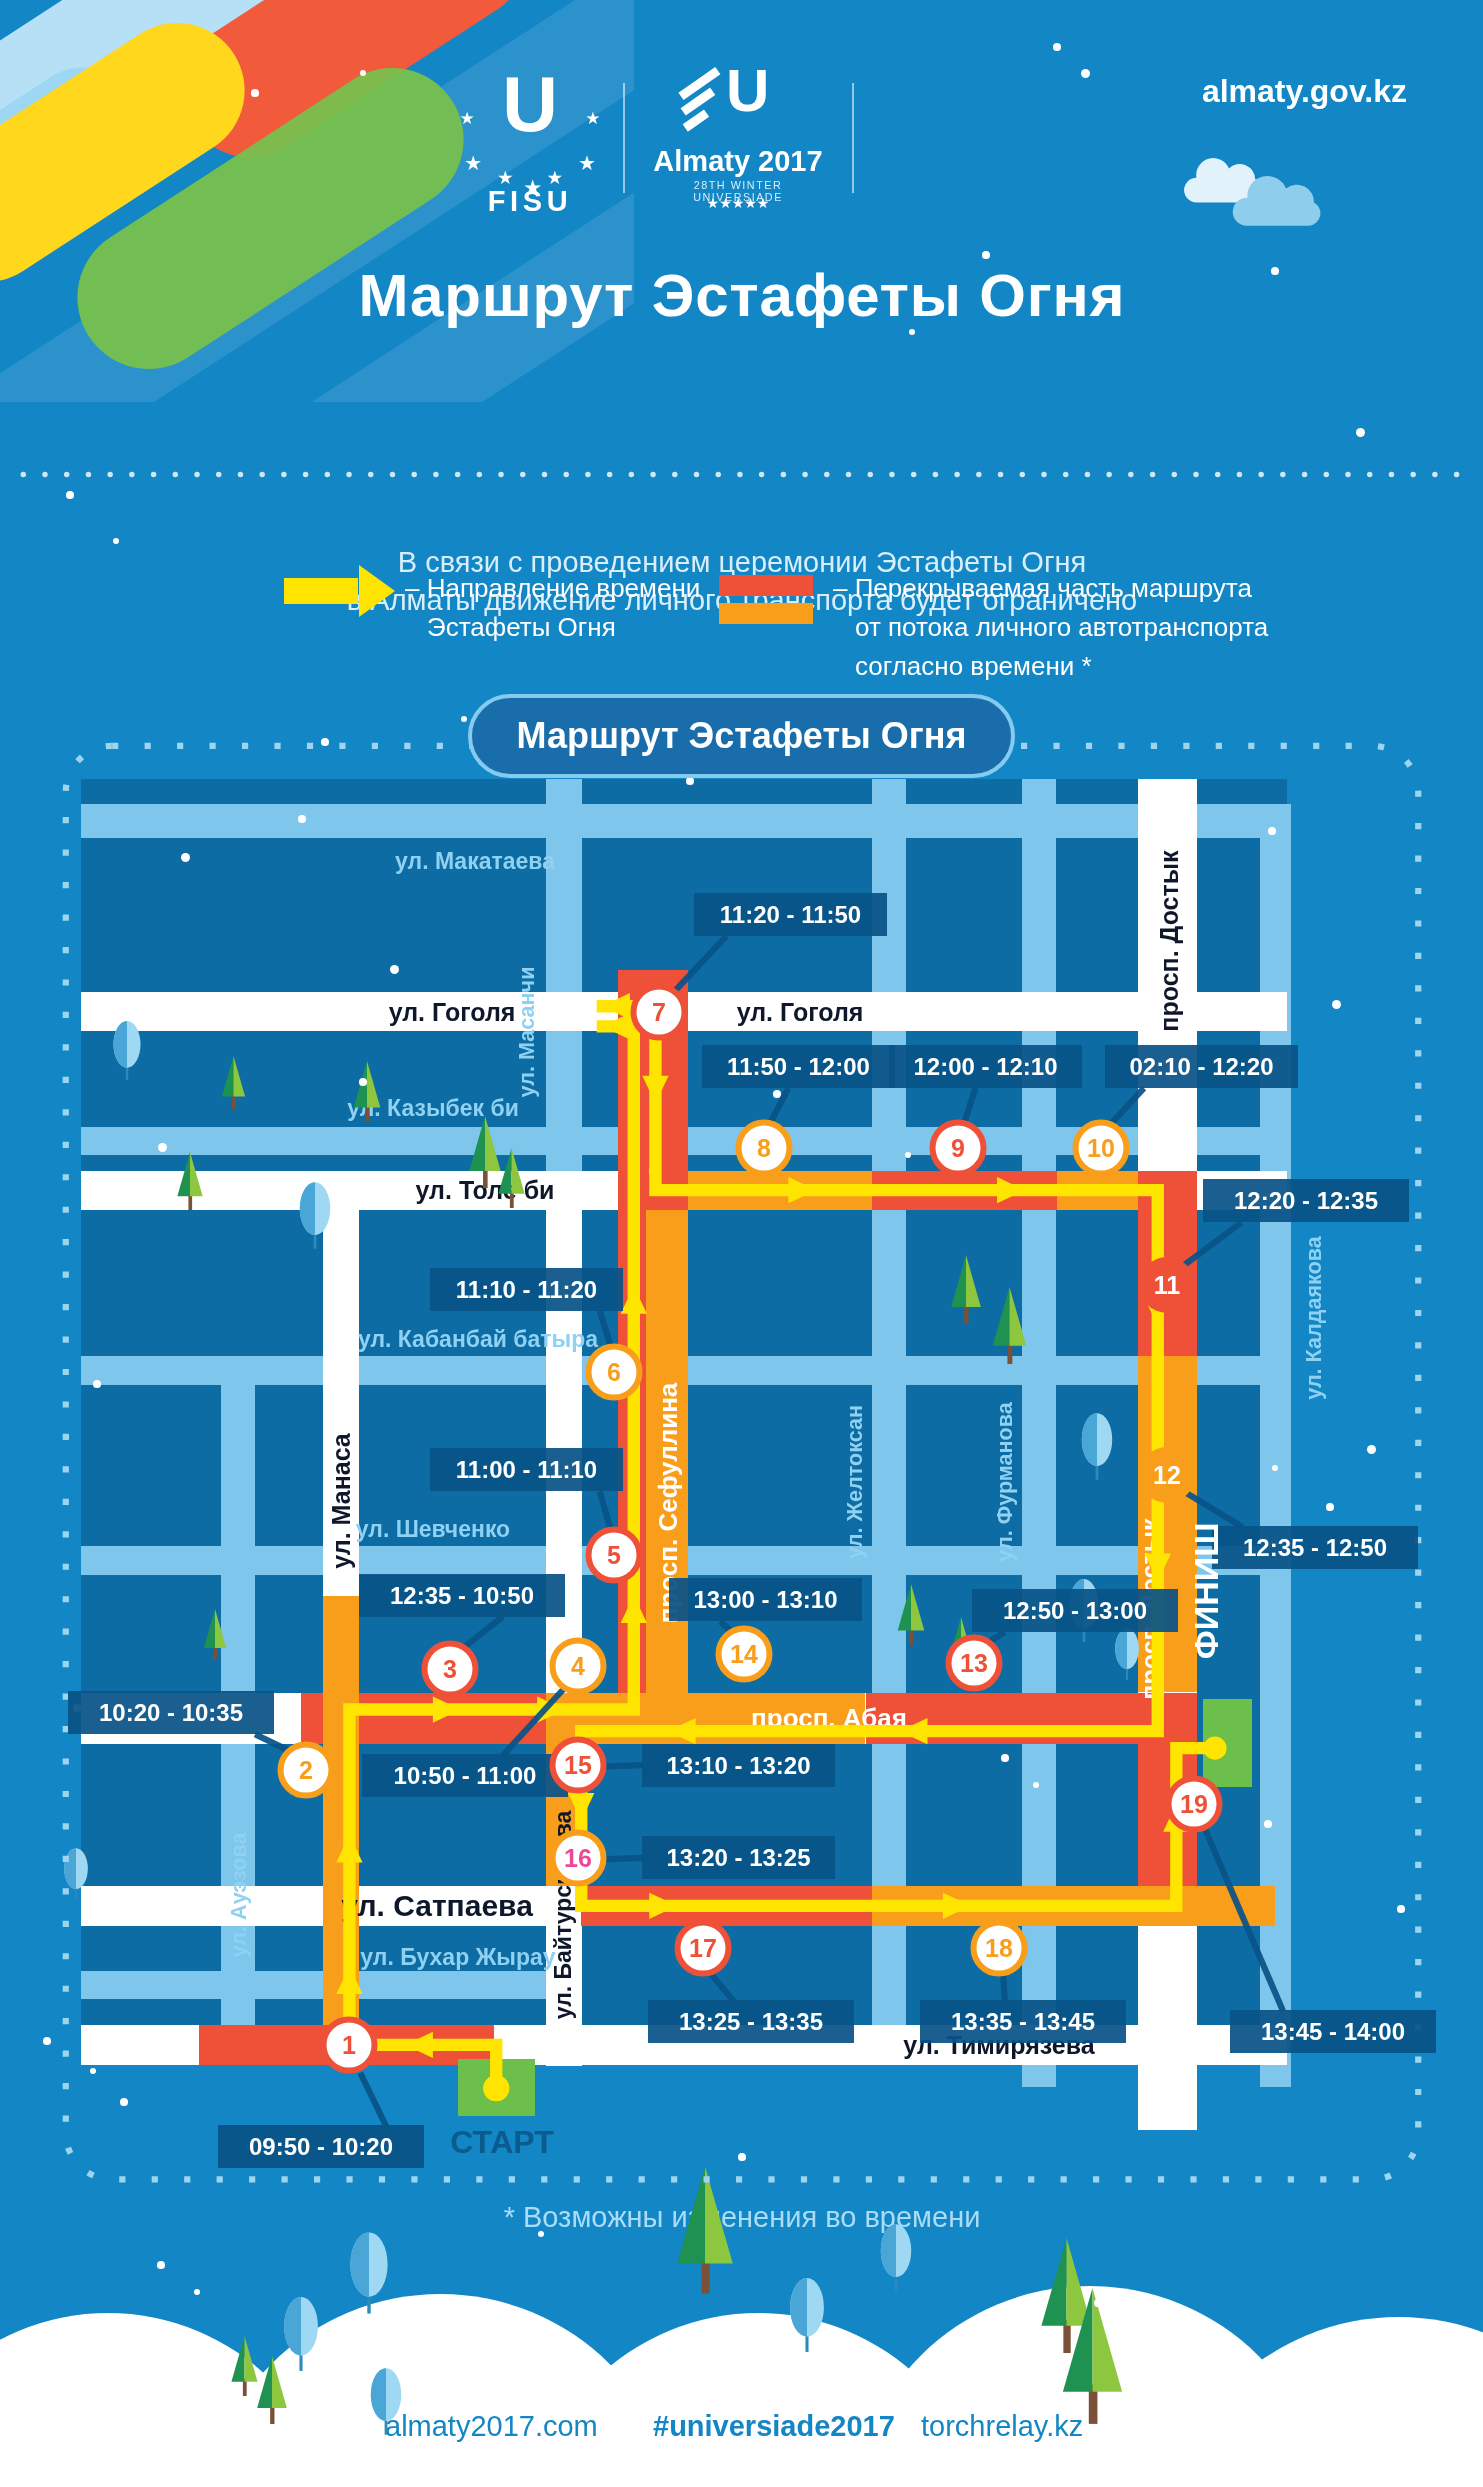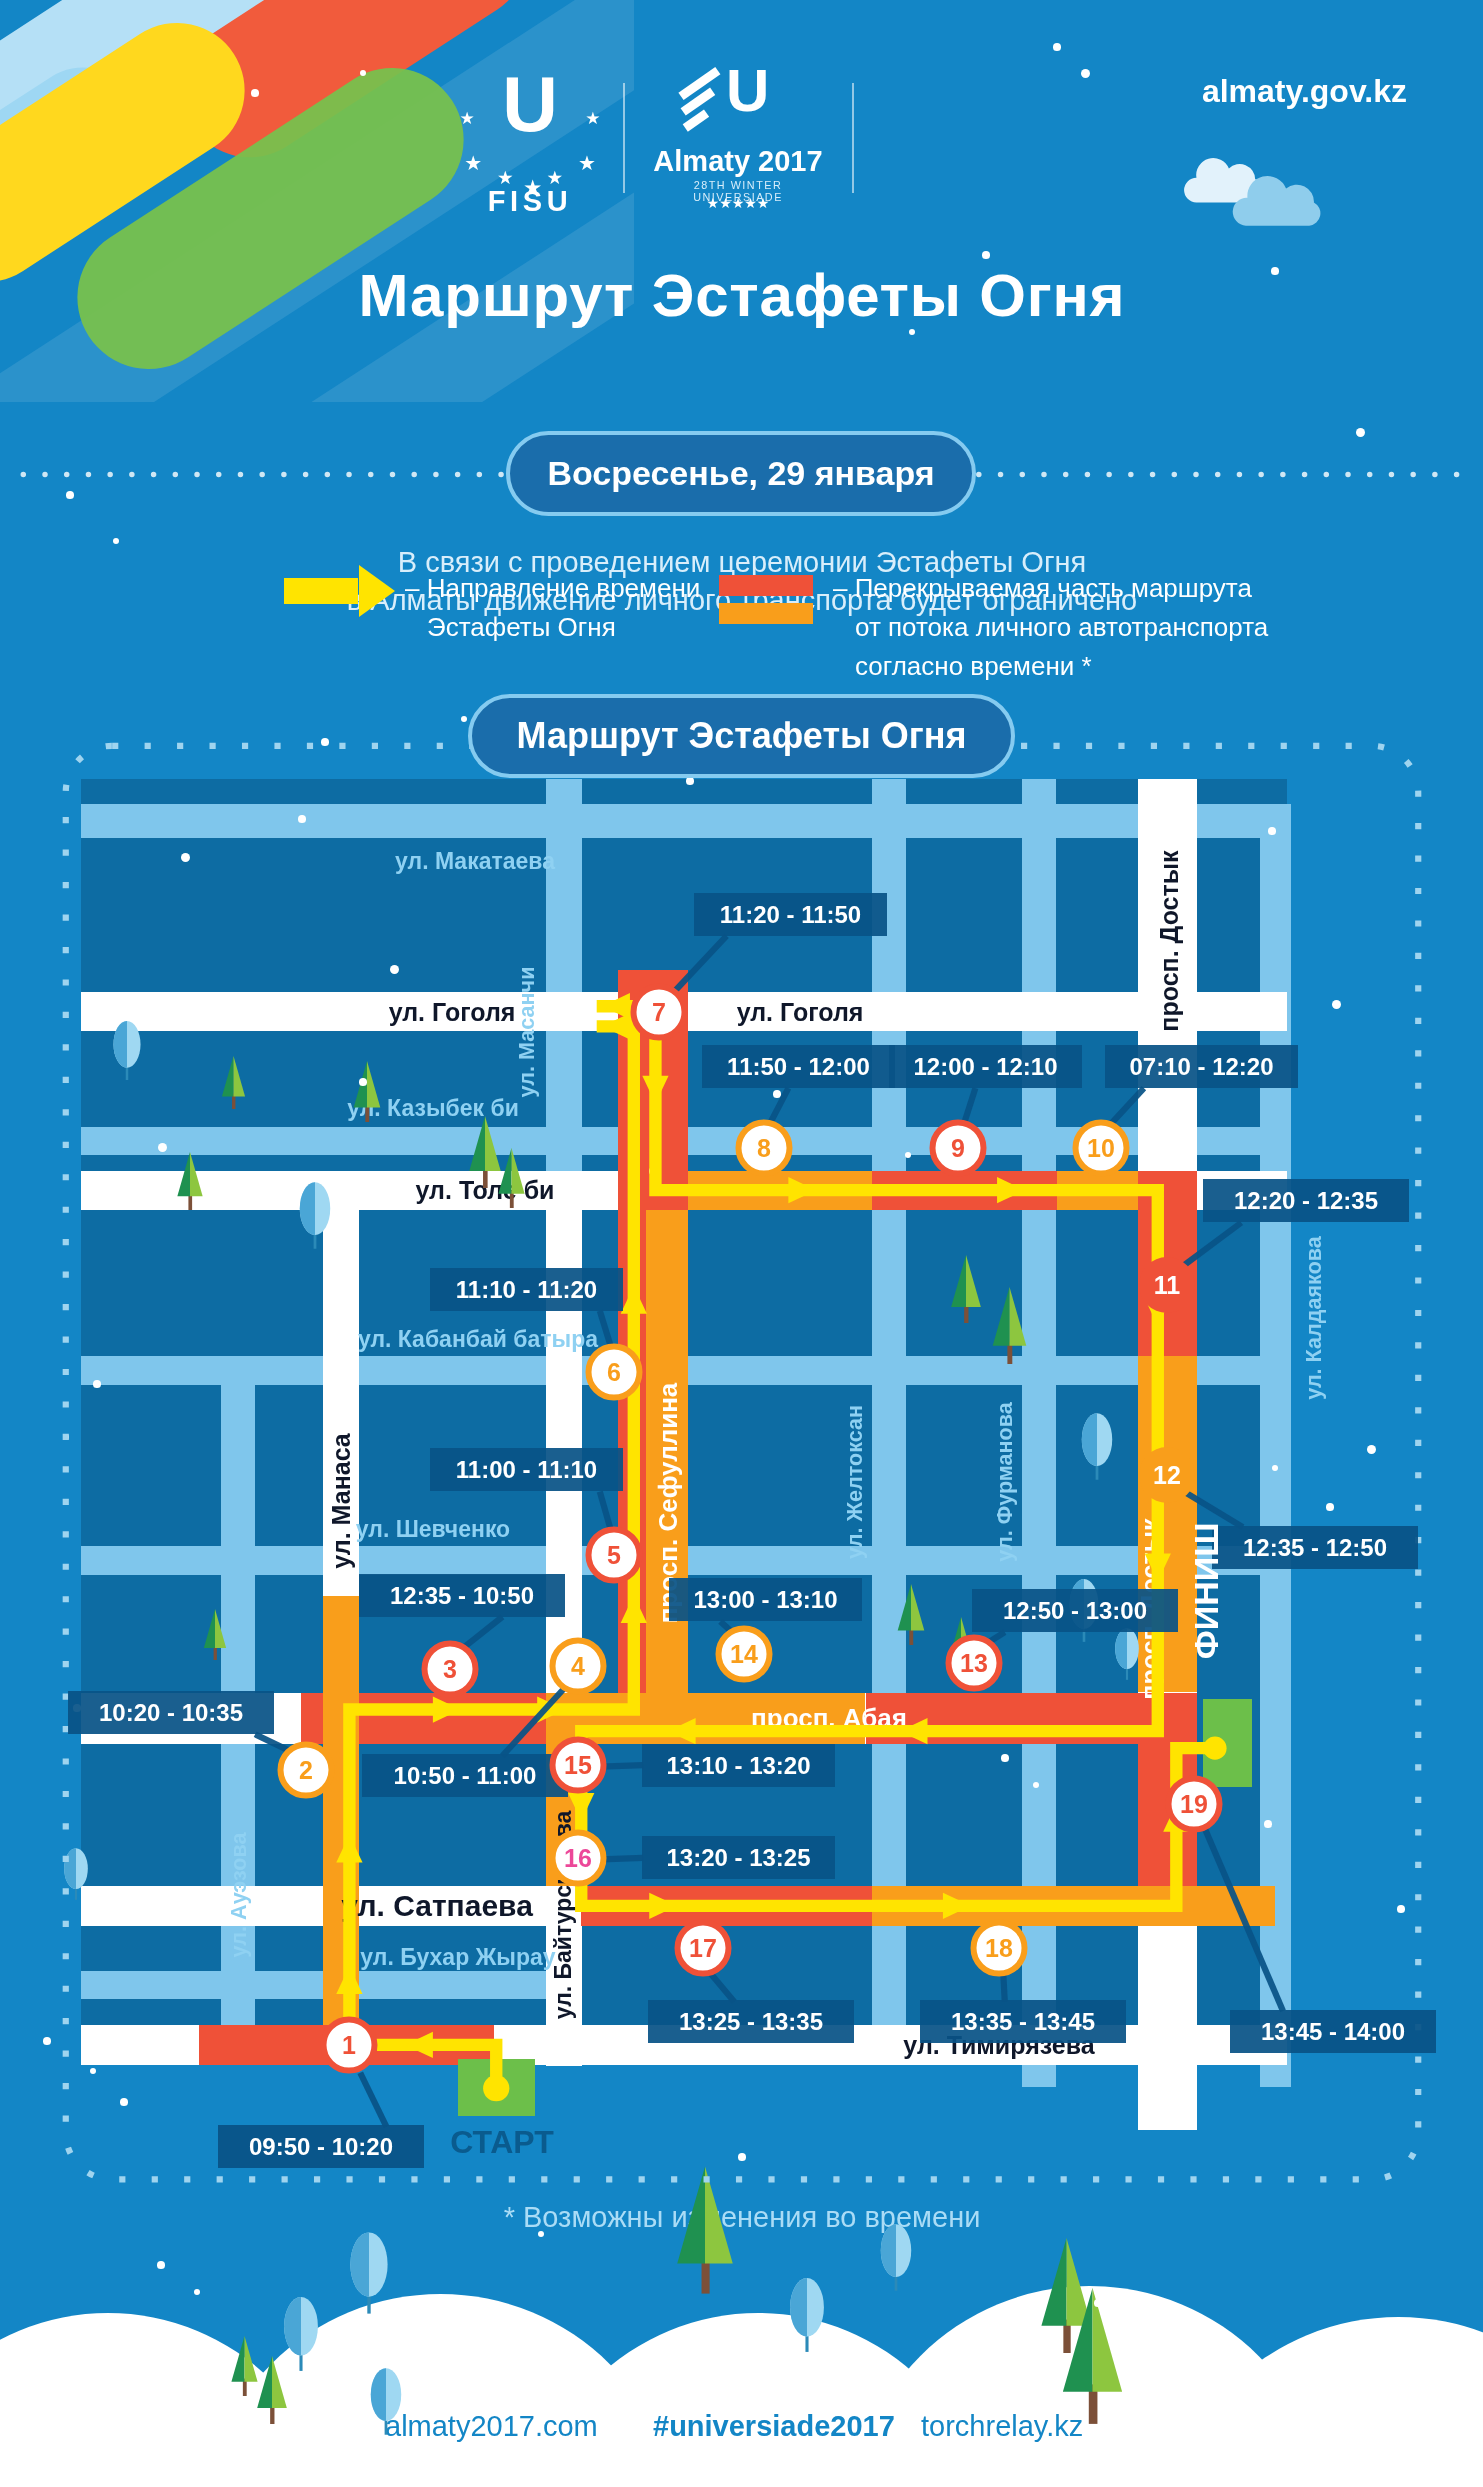--- a/index.html
+++ b/index.html
@@ -89,21 +89,20 @@
     </div>
     <div class="abs" style="left:77px;top:-6.2px;font-size:60px;font-weight:800;">U</div>
     <div class="abs" style="left:0;top:83px;width:178px;font-size:29px;font-weight:bold;">Almaty 2017</div>
     <div class="abs" style="left:0;top:117px;width:178px;font-size:10.8px;letter-spacing:1.5px;color:#d8eefb;">28TH WINTER UNIVERSIADE</div>
     <div class="abs" style="left:0;top:133px;width:178px;font-size:14px;">★★★★★</div>
   </div>
   <div class="vdiv" style="left:852px;top:83px;height:110px;"></div>
   <div class="abs" id="site" style="left:1152px;top:73px;width:255px;text-align:right;">almaty.gov.kz</div>
 
   <div id="title">Маршрут Эстафеты Огня</div>
-  <div id="date-badge" class="badge">Восресенье, 29 января</div>
   <div class="intro-line" style="top:546px;">В связи с проведением церемонии Эстафеты Огня</div>
   <div class="intro-line" style="top:584px;">в Алматы движение личного транспорта будет ограничено</div>
 
   <div class="abs" id="leg-arrow-bar"></div>
   <div class="abs" id="leg-arrow-tip"></div>
   <div class="leg-text" style="left:405px;top:573px;">– Направление времени</div>
   <div class="leg-text" style="left:427px;top:612px;">Эстафеты Огня</div>
   <div class="leg-bar" style="top:575px;background:#ef5138;"></div>
   <div class="leg-bar" style="top:603px;background:#f99e1b;"></div>
   <div class="leg-text" style="left:833px;top:573px;">– Перекрываемая часть маршрута</div>
@@ -239,21 +238,21 @@
       <div class="tag" style="left: 430px; top: 1448px; width: 193px;">11:00 - 11:10</div>
       <div class="pt ring" style="left: 614px; top: 1372px; border-color: rgb(249, 158, 27); color: rgb(249, 158, 27);">6</div>
       <div class="tag" style="left: 430px; top: 1268px; width: 193px;">11:10 - 11:20</div>
       <div class="pt ring" style="left: 659px; top: 1012px; border-color: rgb(239, 81, 56); color: rgb(239, 81, 56);">7</div>
       <div class="tag" style="left: 694px; top: 893px; width: 193px;">11:20 - 11:50</div>
       <div class="pt ring" style="left: 764px; top: 1148px; border-color: rgb(249, 158, 27); color: rgb(249, 158, 27);">8</div>
       <div class="tag" style="left: 702px; top: 1045px; width: 193px;">11:50 - 12:00</div>
       <div class="pt ring" style="left: 958px; top: 1148px; border-color: rgb(239, 81, 56); color: rgb(239, 81, 56);">9</div>
       <div class="tag" style="left: 889px; top: 1045px; width: 193px;">12:00 - 12:10</div>
       <div class="pt ring" style="left: 1101px; top: 1148px; border-color: rgb(249, 158, 27); color: rgb(249, 158, 27);">10</div>
-      <div class="tag" style="left: 1105px; top: 1045px; width: 193px;">07:10 - 12:20</div>
+      <div class="tag" style="left: 1105px; top: 1045px; width: 193px;">02:10 - 12:20</div>
       <div class="pt solid" style="left: 1167px; top: 1285px; background: rgb(239, 81, 56);">11</div>
       <div class="tag" style="left: 1203px; top: 1179px; width: 206px;">12:20 - 12:35</div>
       <div class="pt solid" style="left: 1167px; top: 1475px; background: rgb(249, 158, 27);">12</div>
       <div class="tag" style="left: 1212px; top: 1526px; width: 206px;">12:35 - 12:50</div>
       <div class="pt ring" style="left: 974px; top: 1663px; border-color: rgb(239, 81, 56); color: rgb(239, 81, 56);">13</div>
       <div class="tag" style="left: 972px; top: 1589px; width: 206px;">12:50 - 13:00</div>
       <div class="pt ring" style="left: 744px; top: 1654px; border-color: rgb(249, 158, 27); color: rgb(249, 158, 27);">14</div>
       <div class="tag" style="left: 669px; top: 1578px; width: 193px;">13:00 - 13:10</div>
       <div class="pt ring" style="left: 578px; top: 1765px; border-color: rgb(239, 81, 56); color: rgb(239, 81, 56);">15</div>
       <div class="tag" style="left: 642px; top: 1744px; width: 193px;">13:10 - 13:20</div>

